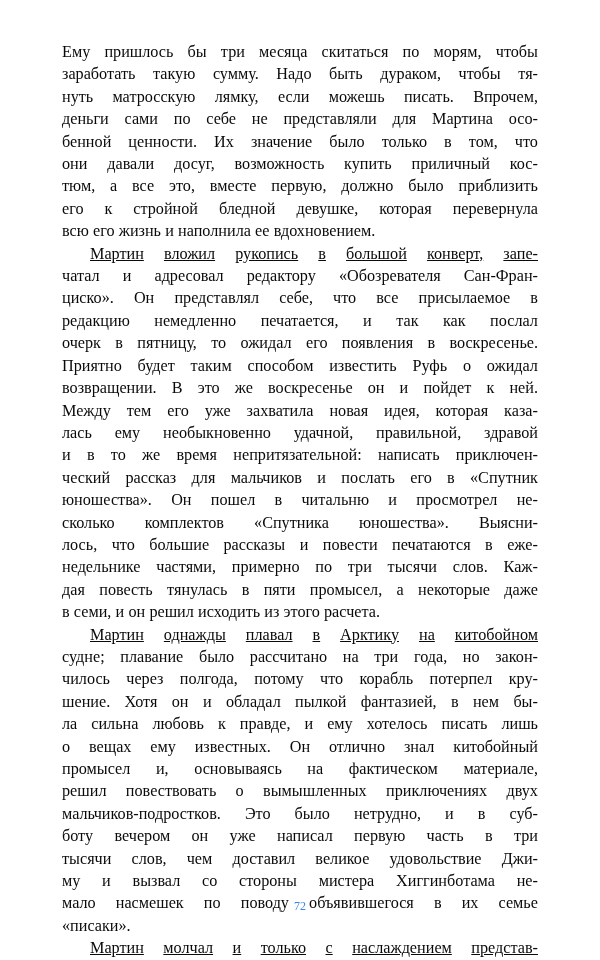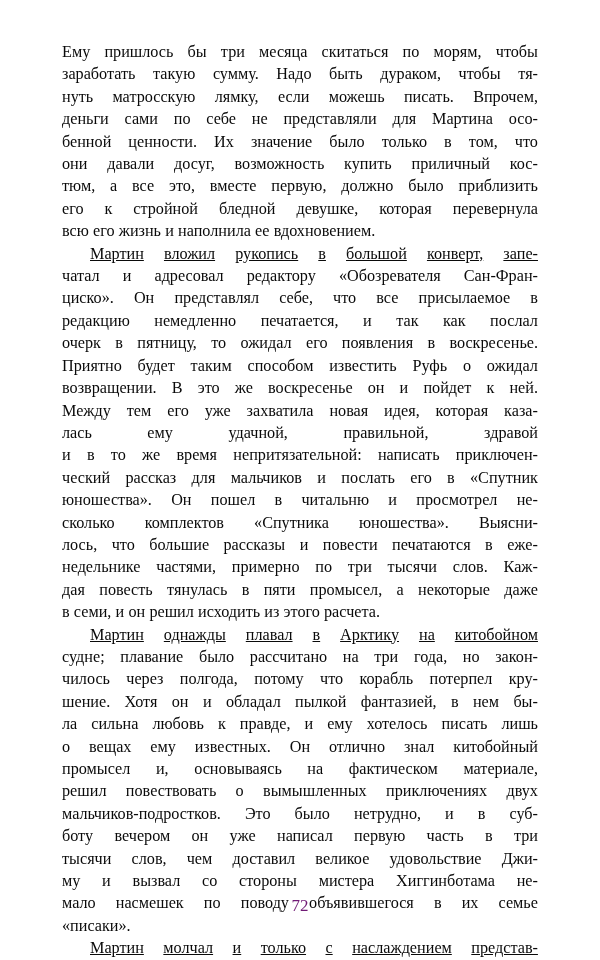--- a/index.html
+++ b/index.html
@@ -68,24 +68,24 @@
   .w {
     display: inline-block;
   }
 
   #folio {
     position: absolute;
     left: 0;
     top: 895px;
     width: 600px;
     text-align: center;
-    font-size: 17px;
+    font-size: 12px;
     line-height: 22px;
     font-family: "Liberation Serif", "DejaVu Serif", serif;
-    color: #701a75;
+    color: #3b82f6;
   }
 </style>
 </head>
 <body>
 
 <div id="page">
 
   <div id="text-block">
       <div class="line just"><span class="w">Ему</span><span class="w">пришлось</span><span class="w">бы</span><span class="w">три</span><span class="w">месяца</span><span class="w">скитаться</span><span class="w">по</span><span class="w">морям,</span><span class="w">чтобы</span></div>
       <div class="line just"><span class="w">заработать</span><span class="w">такую</span><span class="w">сумму.</span><span class="w">Надо</span><span class="w">быть</span><span class="w">дураком,</span><span class="w">чтобы</span><span class="w">тя-</span></div>
@@ -97,21 +97,21 @@
       <div class="line just"><span class="w">его</span><span class="w">к</span><span class="w">стройной</span><span class="w">бледной</span><span class="w">девушке,</span><span class="w">которая</span><span class="w">перевернула</span></div>
       <div class="line flush"><span class="w">всю</span><span class="w">его</span><span class="w">жизнь</span><span class="w">и</span><span class="w">наполнила</span><span class="w">ее</span><span class="w">вдохновением.</span></div>
       <div class="line just indent"><span class="w">Мартин</span><span class="w">вложил</span><span class="w">рукопись</span><span class="w">в</span><span class="w">большой</span><span class="w">конверт,</span><span class="w">запе-</span></div>
       <div class="line just"><span class="w">чатал</span><span class="w">и</span><span class="w">адресовал</span><span class="w">редактору</span><span class="w">«Обозревателя</span><span class="w">Сан-Фран-</span></div>
       <div class="line just"><span class="w">циско».</span><span class="w">Он</span><span class="w">представлял</span><span class="w">себе,</span><span class="w">что</span><span class="w">все</span><span class="w">присылаемое</span><span class="w">в</span></div>
       <div class="line just"><span class="w">редакцию</span><span class="w">немедленно</span><span class="w">печатается,</span><span class="w">и</span><span class="w">так</span><span class="w">как</span><span class="w">послал</span></div>
       <div class="line just"><span class="w">очерк</span><span class="w">в</span><span class="w">пятницу,</span><span class="w">то</span><span class="w">ожидал</span><span class="w">его</span><span class="w">появления</span><span class="w">в</span><span class="w">воскресенье.</span></div>
       <div class="line just"><span class="w">Приятно</span><span class="w">будет</span><span class="w">таким</span><span class="w">способом</span><span class="w">известить</span><span class="w">Руфь</span><span class="w">о</span><span class="w">ожидал</span></div>
       <div class="line just"><span class="w">возвращении.</span><span class="w">В</span><span class="w">это</span><span class="w">же</span><span class="w">воскресенье</span><span class="w">он</span><span class="w">и</span><span class="w">пойдет</span><span class="w">к</span><span class="w">ней.</span></div>
       <div class="line just"><span class="w">Между</span><span class="w">тем</span><span class="w">его</span><span class="w">уже</span><span class="w">захватила</span><span class="w">новая</span><span class="w">идея,</span><span class="w">которая</span><span class="w">каза-</span></div>
-      <div class="line just"><span class="w">лась</span><span class="w">ему</span><span class="w">удачной,</span><span class="w">правильной,</span><span class="w">здравой</span></div>
+      <div class="line just"><span class="w">лась</span><span class="w">ему</span><span class="w">необыкновенно</span><span class="w">удачной,</span><span class="w">правильной,</span><span class="w">здравой</span></div>
       <div class="line just"><span class="w">и</span><span class="w">в</span><span class="w">то</span><span class="w">же</span><span class="w">время</span><span class="w">непритязательной:</span><span class="w">написать</span><span class="w">приключен-</span></div>
       <div class="line just"><span class="w">ческий</span><span class="w">рассказ</span><span class="w">для</span><span class="w">мальчиков</span><span class="w">и</span><span class="w">послать</span><span class="w">его</span><span class="w">в</span><span class="w">«Спутник</span></div>
       <div class="line just"><span class="w">юношества».</span><span class="w">Он</span><span class="w">пошел</span><span class="w">в</span><span class="w">читальню</span><span class="w">и</span><span class="w">просмотрел</span><span class="w">не-</span></div>
       <div class="line just"><span class="w">сколько</span><span class="w">комплектов</span><span class="w">«Спутника</span><span class="w">юношества».</span><span class="w">Выясни-</span></div>
       <div class="line just"><span class="w">лось,</span><span class="w">что</span><span class="w">большие</span><span class="w">рассказы</span><span class="w">и</span><span class="w">повести</span><span class="w">печатаются</span><span class="w">в</span><span class="w">еже-</span></div>
       <div class="line just"><span class="w">недельнике</span><span class="w">частями,</span><span class="w">примерно</span><span class="w">по</span><span class="w">три</span><span class="w">тысячи</span><span class="w">слов.</span><span class="w">Каж-</span></div>
       <div class="line just"><span class="w">дая</span><span class="w">повесть</span><span class="w">тянулась</span><span class="w">в</span><span class="w">пяти</span><span class="w">промысел,</span><span class="w">а</span><span class="w">некоторые</span><span class="w">даже</span></div>
       <div class="line flush"><span class="w">в</span><span class="w">семи,</span><span class="w">и</span><span class="w">он</span><span class="w">решил</span><span class="w">исходить</span><span class="w">из</span><span class="w">этого</span><span class="w">расчета.</span></div>
       <div class="line just indent"><span class="w">Мартин</span><span class="w">однажды</span><span class="w">плавал</span><span class="w">в</span><span class="w">Арктику</span><span class="w">на</span><span class="w">китобойном</span></div>
       <div class="line just"><span class="w">судне;</span><span class="w">плавание</span><span class="w">было</span><span class="w">рассчитано</span><span class="w">на</span><span class="w">три</span><span class="w">года,</span><span class="w">но</span><span class="w">закон-</span></div>

